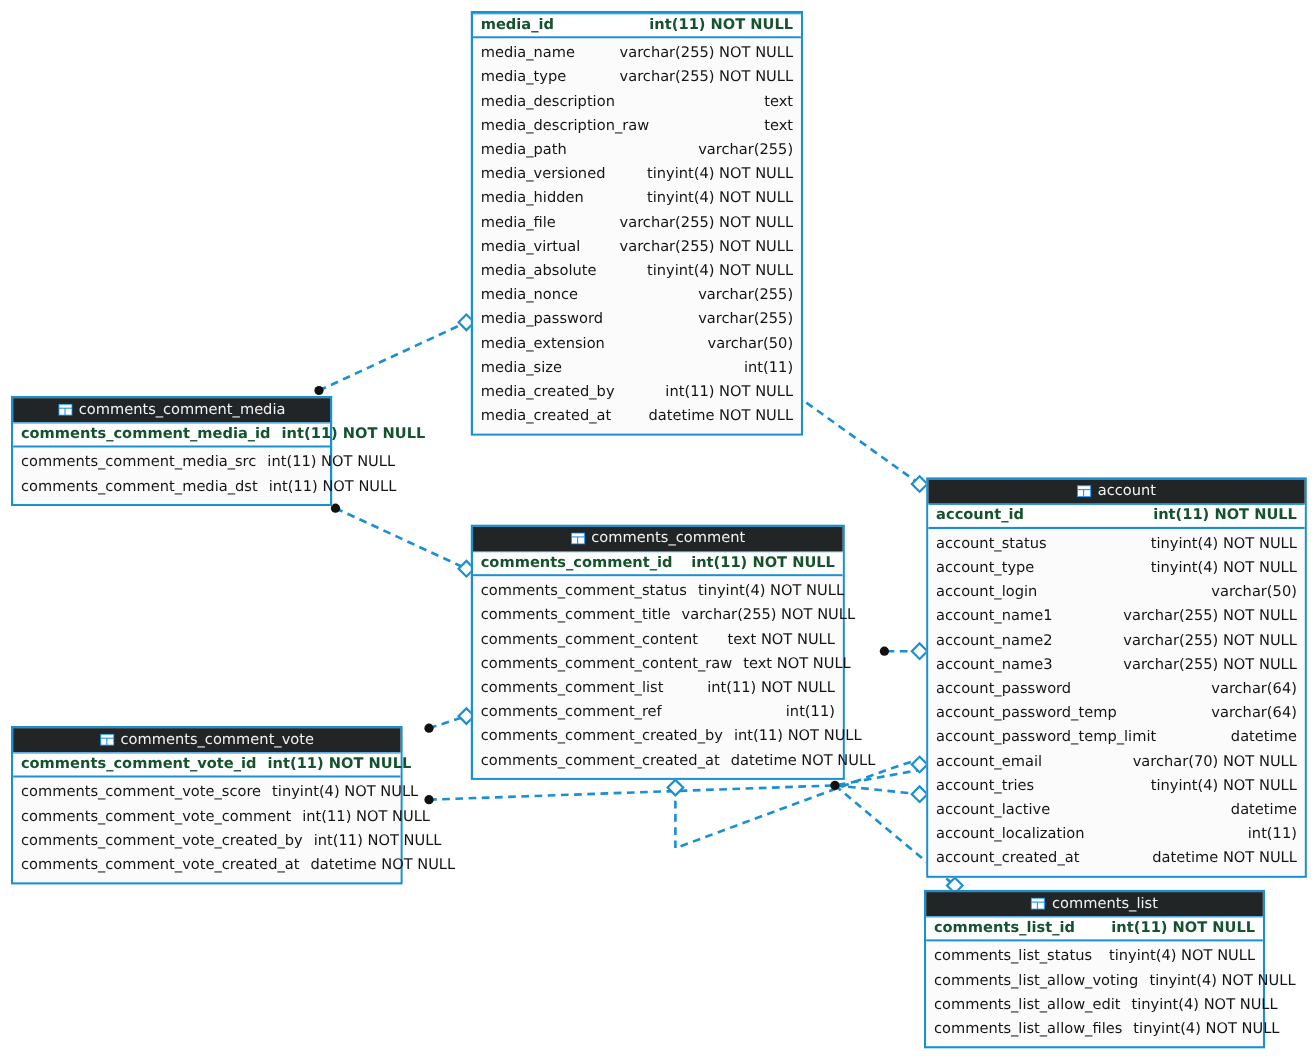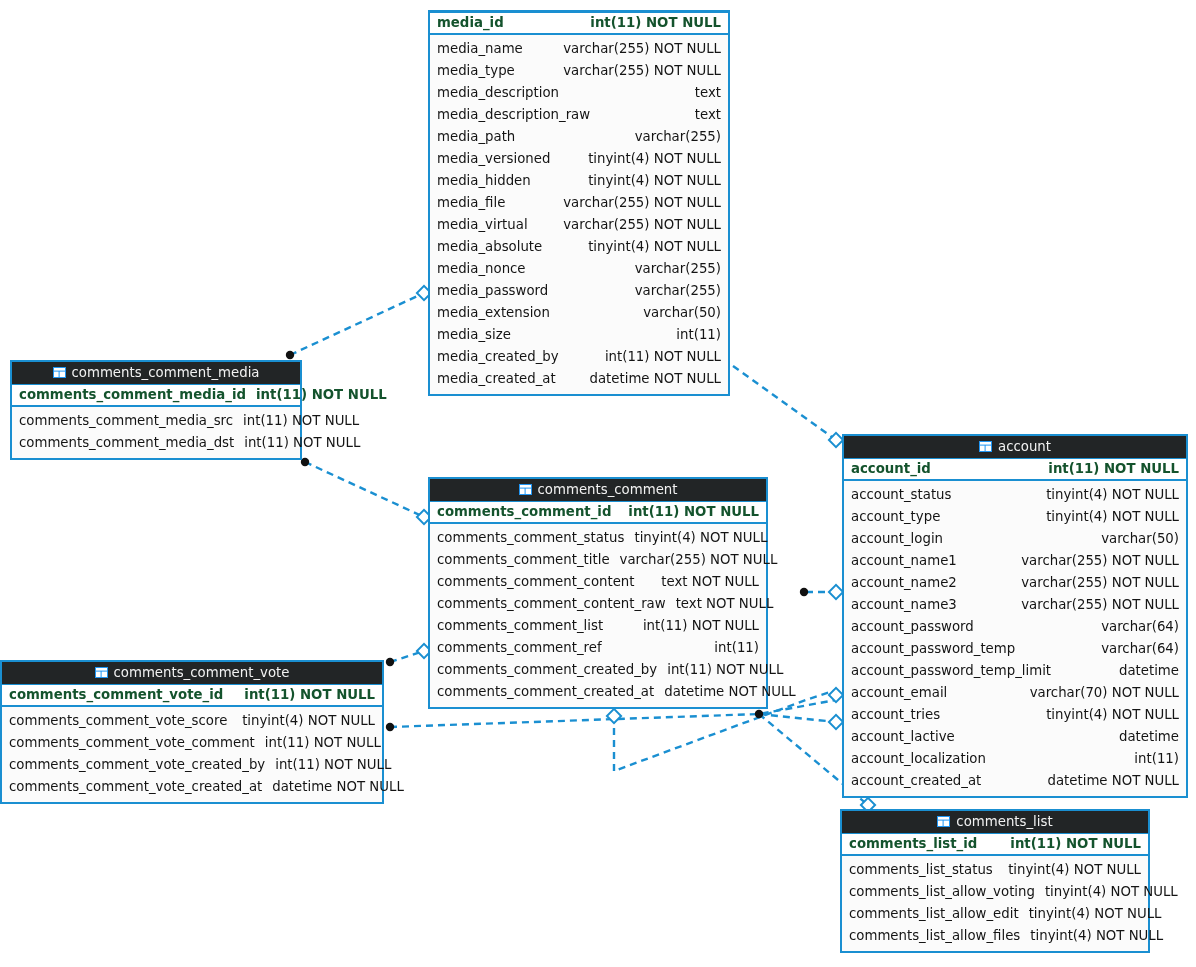--- a/index.html
+++ b/index.html
@@ -91,21 +91,21 @@
     gap: 10px;
   }
   .col-name { text-align: left; }
   .col-type { text-align: right; }
 
   
   #tbl-media              { left: 428px;  top: 10px;  width: 302px; }
   #tbl-comments_comment_media { left: 10px; top: 360px; width: 292px; }
   #tbl-comments_comment   { left: 428px;  top: 477px; width: 340px; }
   #tbl-account            { left: 842px;  top: 410px; width: 346px; margin-top: 24px; }
-  #tbl-comments_comment_vote { left: 0; top: 660px; width: 384px; }
+  #tbl-comments_comment_vote { left: 10px; top: 660px; width: 356px; }
   #tbl-comments_list      { left: 840px;  top: 809px; width: 310px; }
 </style>
 </head>
 <body>
 
 <div id="canvas">
 
   <svg id="edge-layer" viewBox="0 0 1196 967" width="1196" height="967" xmlns="http://www.w3.org/2000/svg">
     <defs></defs>
     <g fill="none" stroke="#1a8fd1" stroke-width="2.4" stroke-dasharray="7,5" stroke-linecap="butt">

